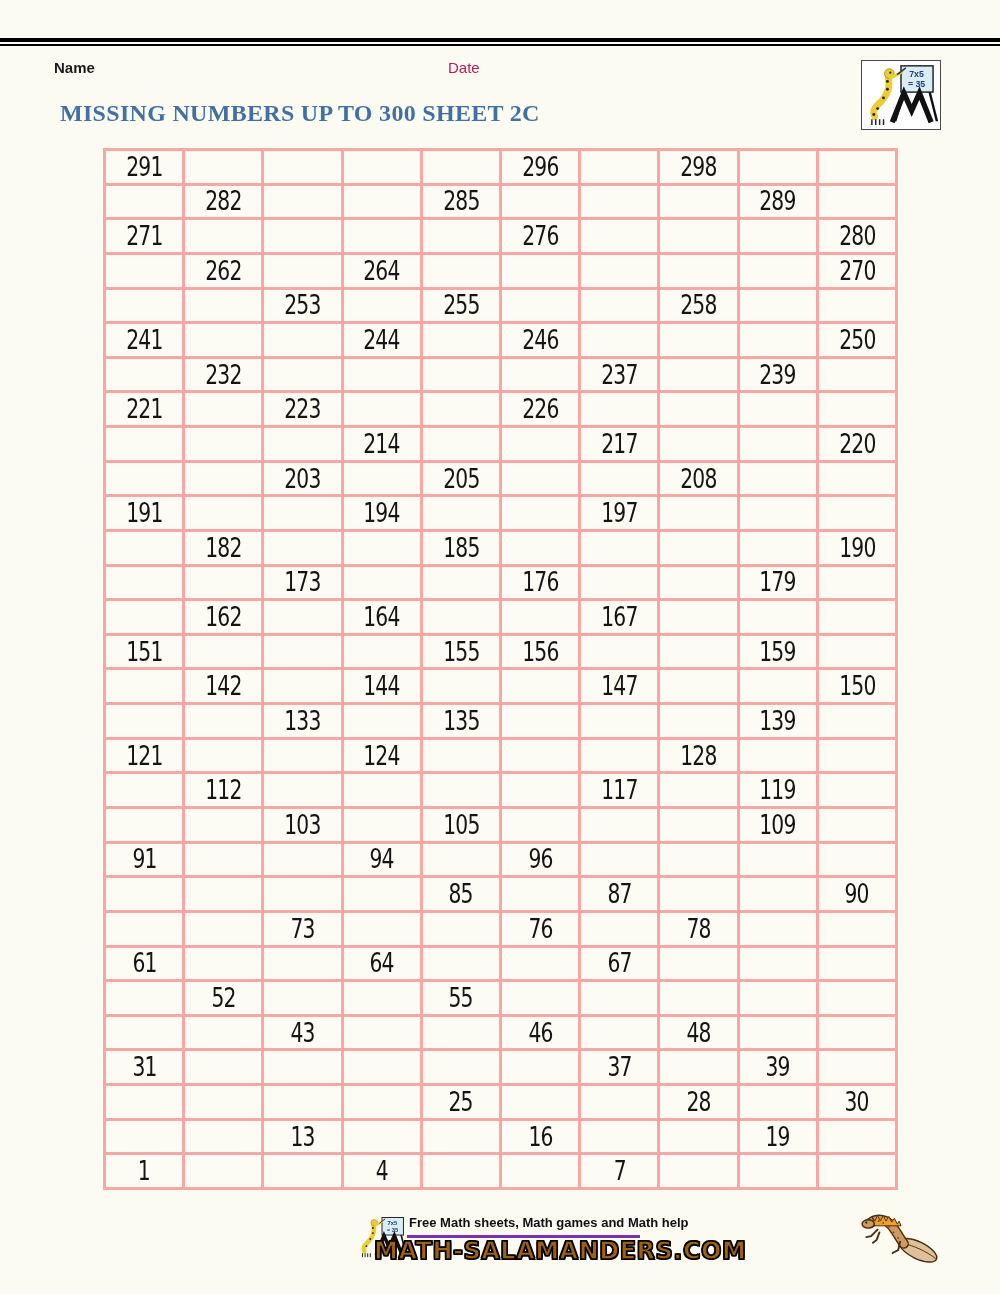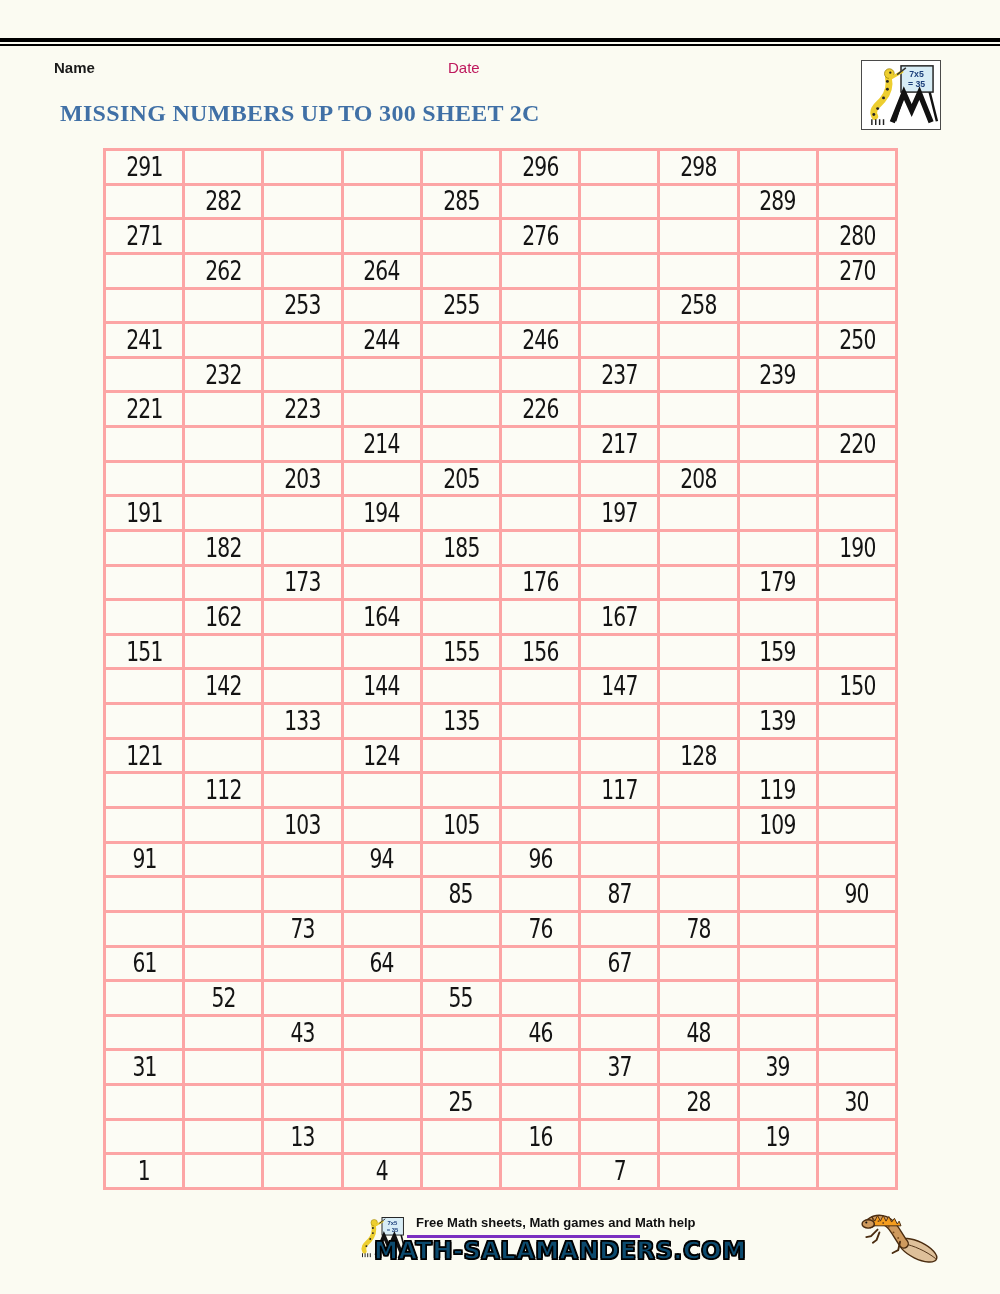--- a/index.html
+++ b/index.html
@@ -17,23 +17,23 @@
 
   .number-grid {
     position:absolute; left:103px; top:148px; width:795px; height:1042px;
     background:#fca5a5; padding:3px;
     display:grid; grid-template-columns:repeat(10,1fr); grid-template-rows:repeat(30,1fr); gap:3px;
   }
   .cell { background:#fcfcf5; display:flex; align-items:center; justify-content:center; overflow:hidden; }
   .cell span { font-family:"DejaVu Sans", sans-serif; font-size:26px; color:#141414; display:inline-block; transform:scaleX(0.78); letter-spacing:-1px; }
 
   .footer-logo { position:absolute; left:356px; top:1212px; }
-  .footer-tagline { position:absolute; left:409px; top:1215px; font-size:13px; font-weight:bold; color:#101010; white-space:nowrap;margin-left:7px; }
+  .footer-tagline { position:absolute; left:409px; top:1215px; font-size:13px; font-weight:bold; color:#101010; white-space:nowrap; }
   .footer-underline { position:absolute; left:407px; top:1235px; width:233px; height:3px; background:#7a2fc0; }
-  .footer-brand { position:absolute; left:374px; top:1237px; font-family:"DejaVu Sans", sans-serif; font-size:24px; font-weight:bold; color:#0c4a6e; -webkit-text-stroke:1.3px #000; text-shadow:1px 1px 0 #000, -1px -1px 0 #000, 1px -1px 0 #000, -1px 1px 0 #000; letter-spacing:0.5px; white-space:nowrap; }
+  .footer-brand { position:absolute; left:374px; top:1237px; font-family:"DejaVu Sans", sans-serif; font-size:24px; font-weight:bold; color:#a16207; -webkit-text-stroke:1.3px #000; text-shadow:1px 1px 0 #000, -1px -1px 0 #000, 1px -1px 0 #000, -1px 1px 0 #000; letter-spacing:0.5px; white-space:nowrap; }
   .newt { position:absolute; left:858px; top:1208px; }
 </style>
 </head>
 <body>
 
 <div class="topbar-thick"></div>
 <div class="topbar-thin"></div>
 
 <div class="name-label">Name</div>
 <div class="date-label">Date</div>

